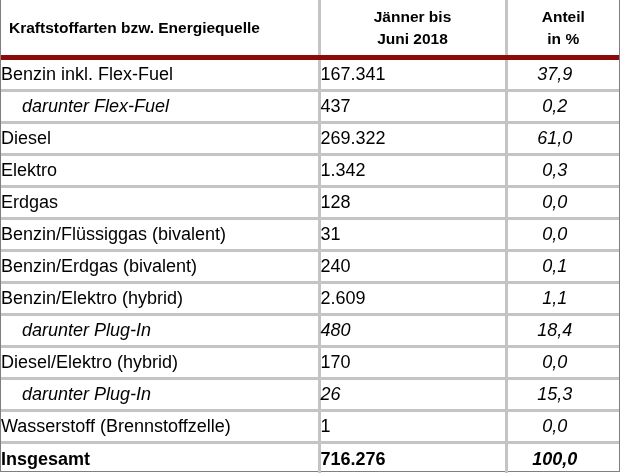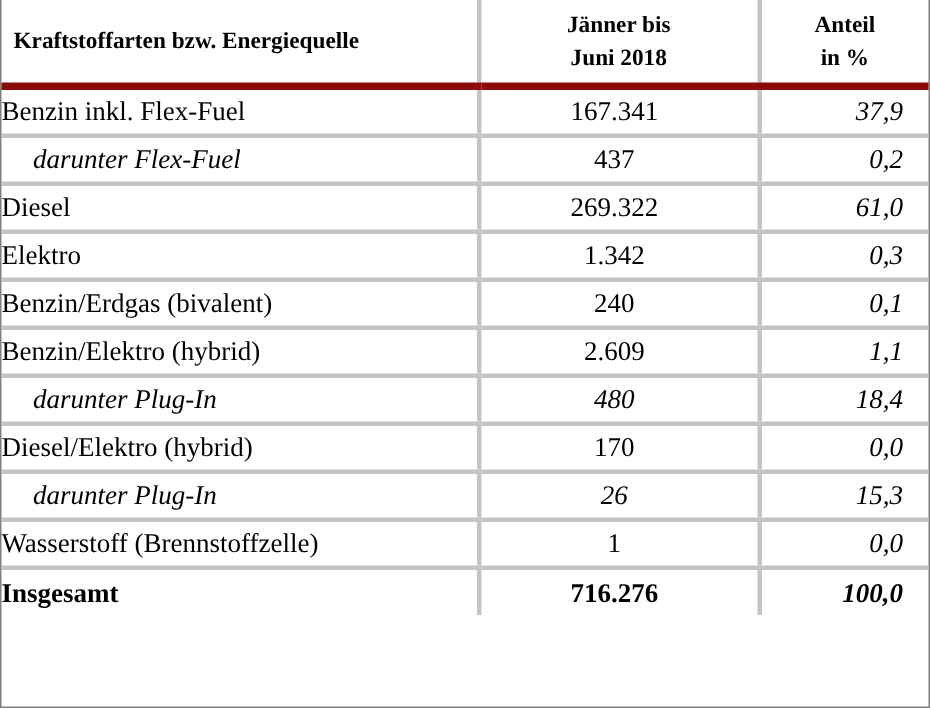--- a/index.html
+++ b/index.html
@@ -1,41 +1,41 @@
 <!DOCTYPE html>
 <html><head>
 <meta charset="utf-8">
 <style>
   html, body { margin: 0; padding: 0; background: #ffffff; }
   body { width: 620px; height: 473px; overflow: hidden; position: relative; }
   .frame {
     position: absolute; left: 0; top: 0; width: 618px; height: 471px;
     border-left: 1px solid #7f7f7f; border-right: 1px solid #7f7f7f; border-bottom: 1px solid #7f7f7f;
-    font-family: Liberation Serif, serif; color: #000;
+    font-family: Liberation Sans, sans-serif; color: #000;
   }
   table { border-collapse: collapse; width: 618px; table-layout: fixed; }
   col.c1 { width: 318px; }
   col.c2 { width: 187px; }
   col.c3 { width: 113px; }
   thead th {
     height: 55px; padding: 0; font-weight: bold; font-size: 15.5px; line-height: 22px;
     vertical-align: middle; border-bottom: 5px solid #8b0a0a;
   }
   thead th.h1 { text-align: left; padding-left: 8px; }
   thead th.h2, thead th.h3 { text-align: center; }
   thead th + th { border-left: 3px solid #c4c4c4; }
   tbody td {
     height: 29px; padding: 0; font-size: 18px; vertical-align: middle;
     border-bottom: 3px solid #c4c4c4; white-space: nowrap;
   }
   tbody td + td { border-left: 3px solid #c4c4c4; }
   td.label { padding-left: 0; }
   td.label.sub { padding-left: 21px; font-style: italic; }
-  td.num { text-align: center; padding-right: 6px; }
-  td.pct { text-align: right; padding-right: 17px; font-style: italic; }
+  td.num { text-align: left; padding-right: 6px; }
+  td.pct { text-align: center; padding-right: 17px; font-style: italic; }
   td.it { font-style: italic; margin-left: 43px; }
   tr.total td { font-weight: bold; border-bottom: none; height: 30px; }
 </style>
 </head>
 <body>
 
 <div class="frame">
   <table>
     <colgroup>
         <col class="c1">
@@ -70,20 +70,30 @@
         <td class="label">Diesel</td>
         <td class="num">269.322</td>
         <td class="pct">61,0</td>
       </tr>
       <tr>
         <td class="label">Elektro</td>
         <td class="num">1.342</td>
         <td class="pct">0,3</td>
       </tr>
       <tr>
+        <td class="label">Erdgas</td>
+        <td class="num">128</td>
+        <td class="pct">0,0</td>
+      </tr>
+      <tr>
+        <td class="label">Benzin/Flüssiggas (bivalent)</td>
+        <td class="num">31</td>
+        <td class="pct">0,0</td>
+      </tr>
+      <tr>
         <td class="label">Benzin/Erdgas (bivalent)</td>
         <td class="num">240</td>
         <td class="pct">0,1</td>
       </tr>
       <tr>
         <td class="label">Benzin/Elektro (hybrid)</td>
         <td class="num">2.609</td>
         <td class="pct">1,1</td>
       </tr>
       <tr>

